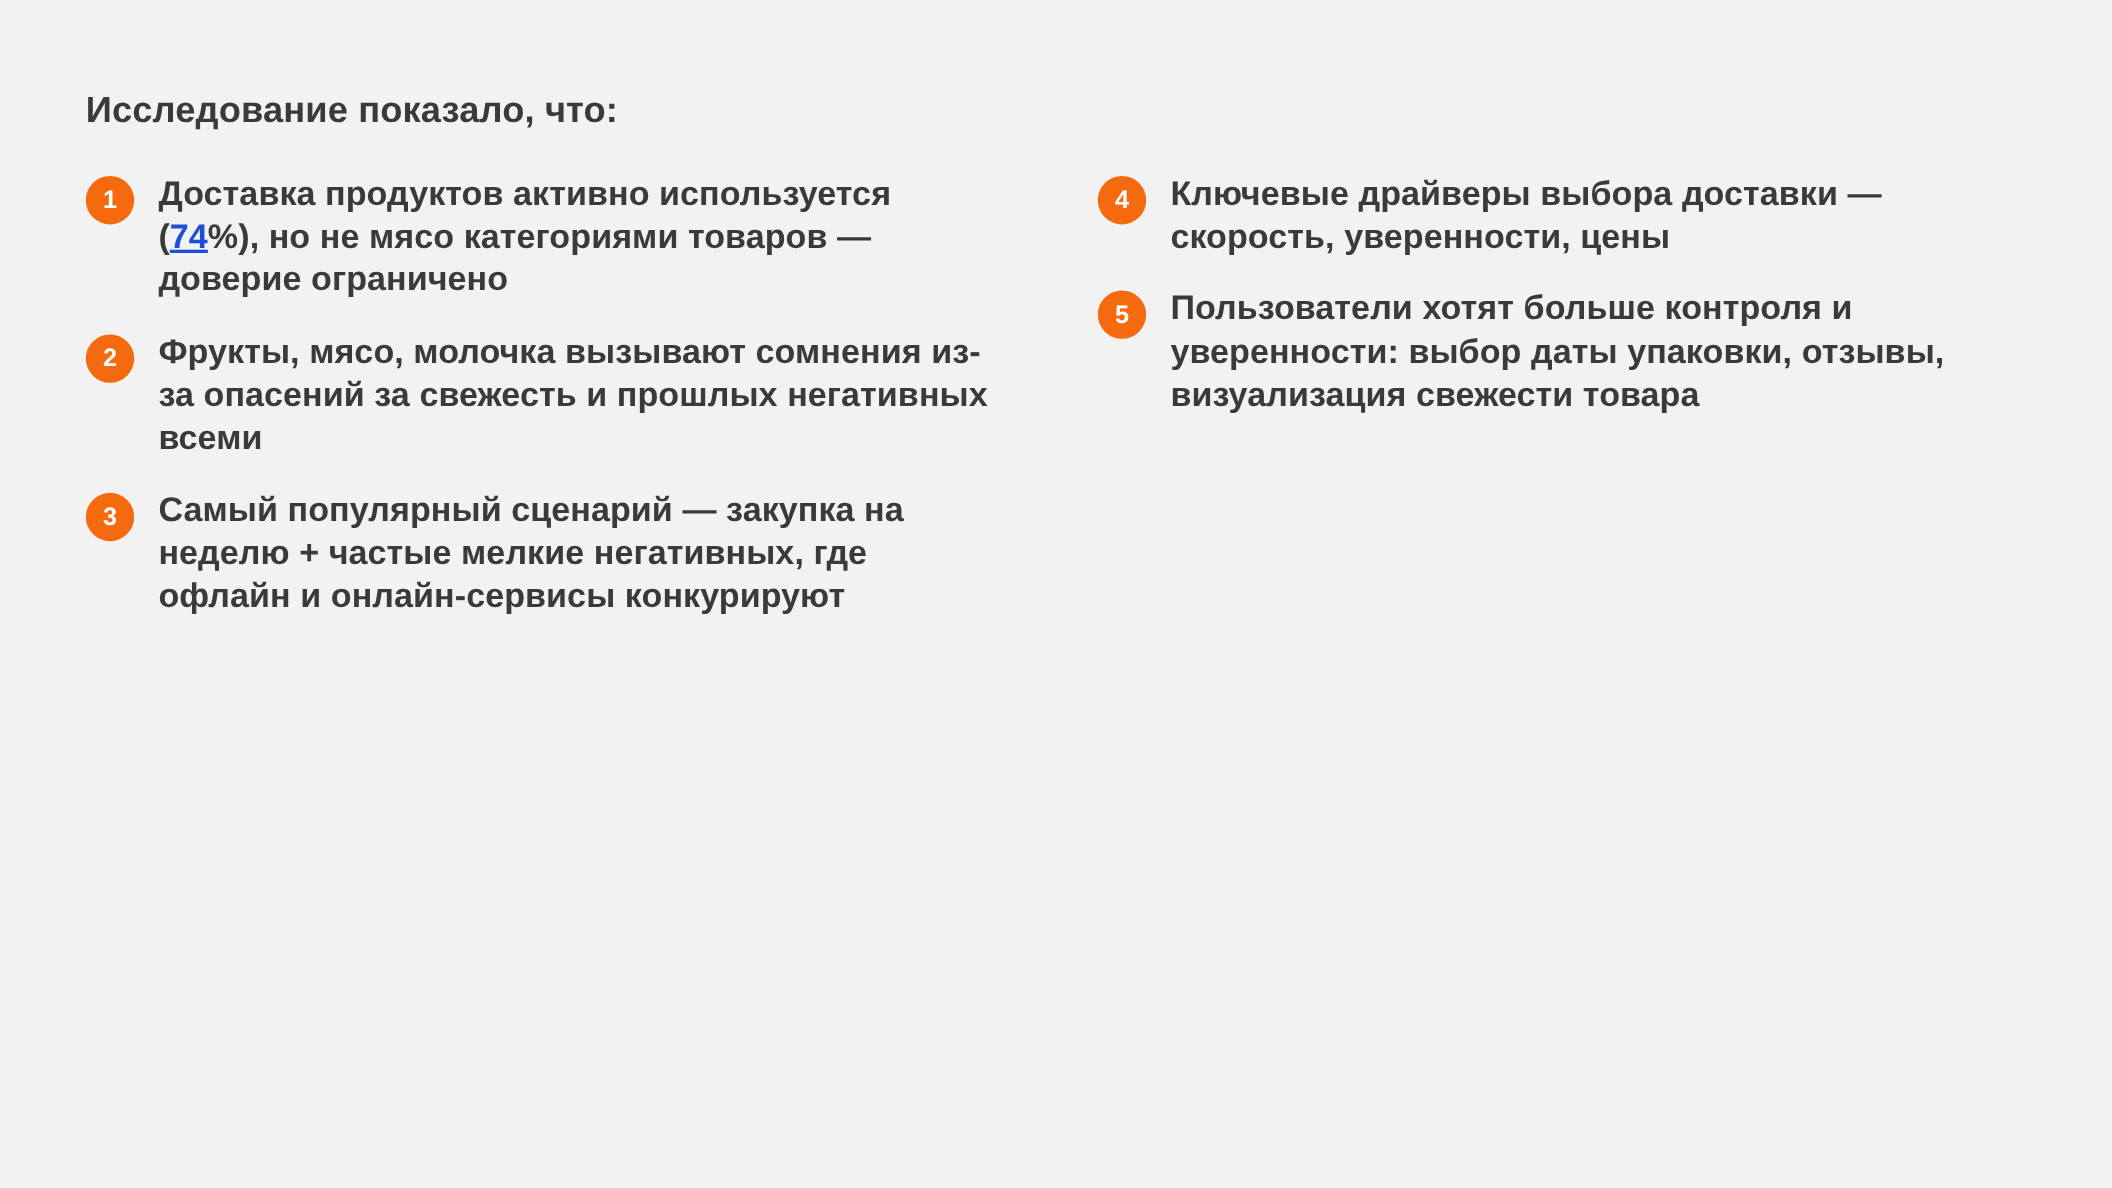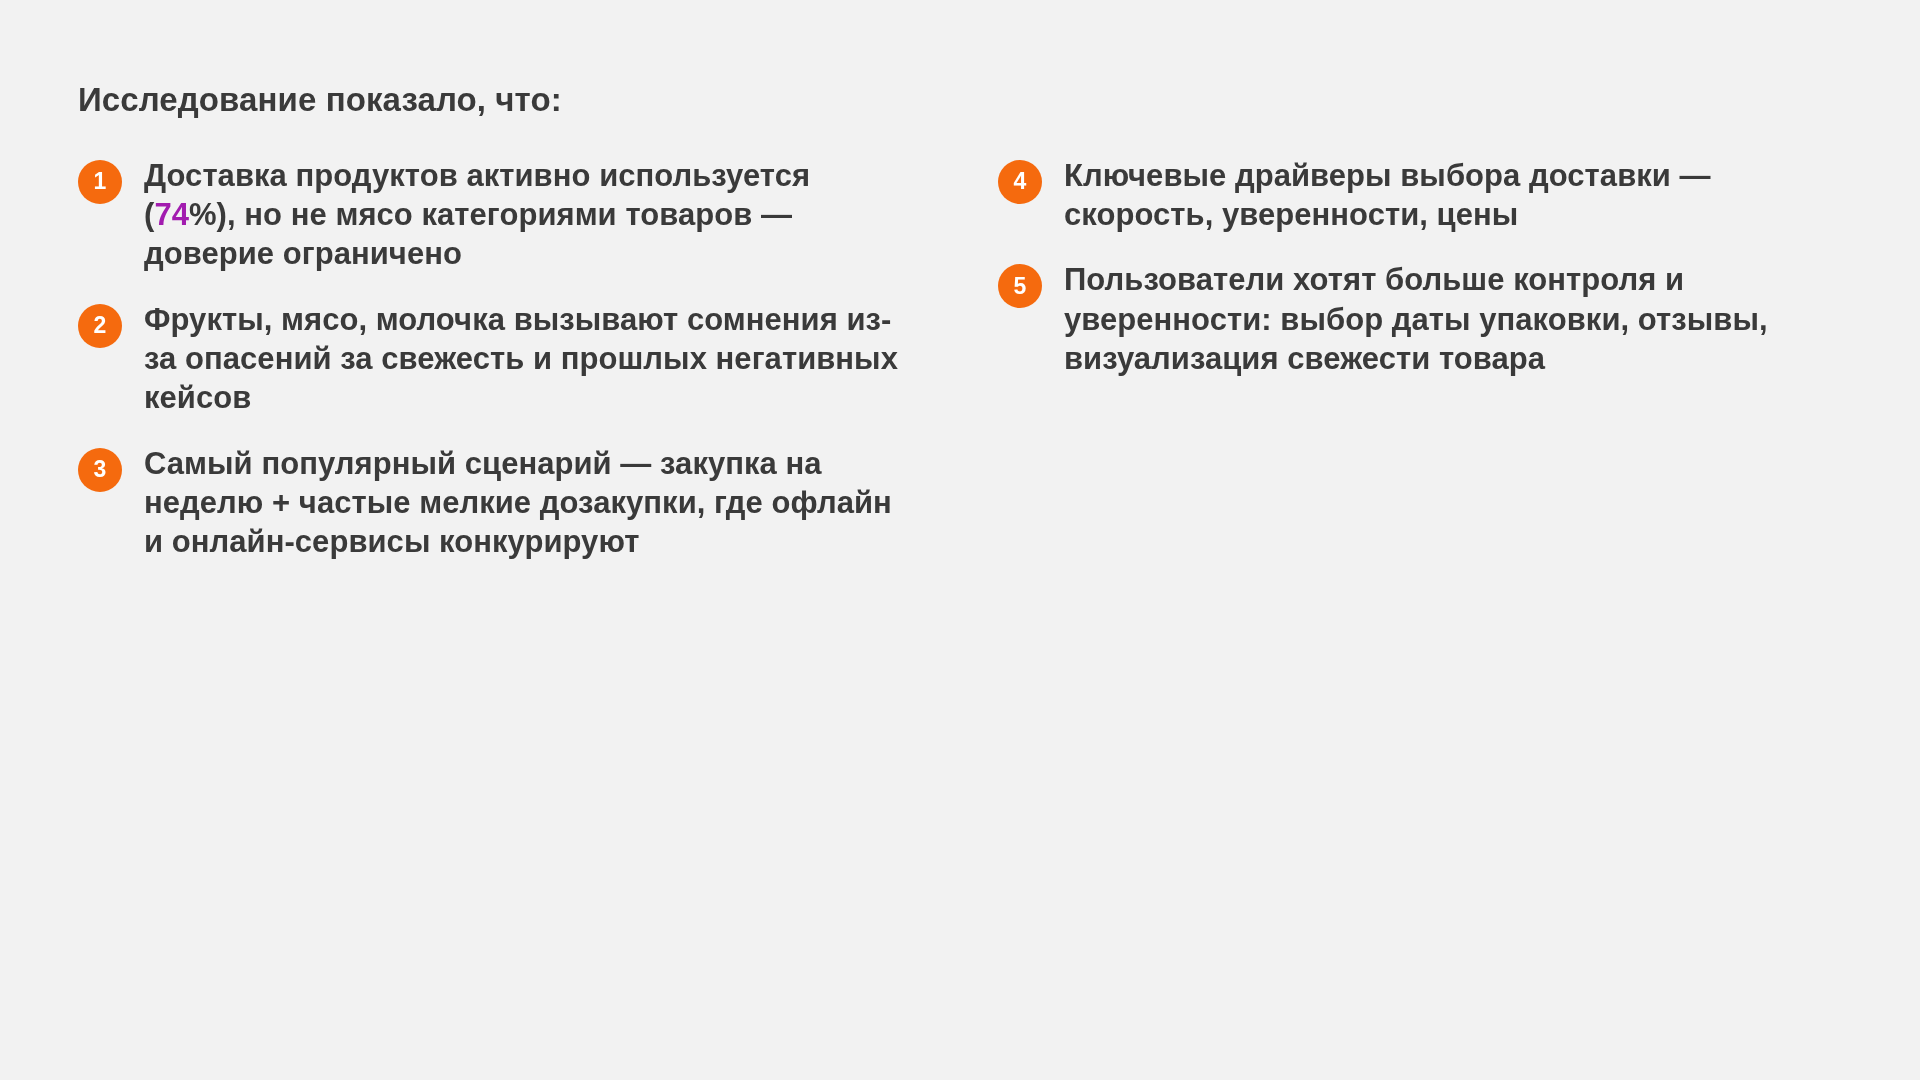--- a/index.html
+++ b/index.html
@@ -67,47 +67,48 @@
   }
   .point-text {
     font-size: 31px;
     font-weight: bold;
     color: #3a3a3a;
     line-height: 1.27;
     letter-spacing: 0.05px;
     max-width: 760px;
   }
   .accent {
-    color: #a21caf;
+    color: #1d4ed8;
+    text-decoration: underline;
   }
 </style>
 </head>
 <body>
 
 <div class="slide">
 
   <h1 class="slide-title">Исследование показало, что:</h1>
 
   <div class="columns">
 
     <div class="column">
 
       <div class="point">
         <div class="badge">1</div>
         <div class="point-text"><span>Доставка продуктов активно используется (</span><span class="accent">74</span><span>%), но не мясо категориями товаров — доверие ограничено</span></div>
       </div>
 
       <div class="point">
         <div class="badge">2</div>
-        <div class="point-text">Фрукты, мясо, молочка вызывают сомнения из-за опасений за свежесть и прошлых негативных кейсов</div>
+        <div class="point-text">Фрукты, мясо, молочка вызывают сомнения из-за опасений за свежесть и прошлых негативных всеми</div>
       </div>
 
       <div class="point">
         <div class="badge">3</div>
-        <div class="point-text">Самый популярный сценарий — закупка на неделю + частые мелкие дозакупки, где офлайн и онлайн-сервисы конкурируют</div>
+        <div class="point-text">Самый популярный сценарий — закупка на неделю + частые мелкие негативных, где офлайн и онлайн-сервисы конкурируют</div>
       </div>
 
     </div>
 
     <div class="column">
 
       <div class="point">
         <div class="badge">4</div>
         <div class="point-text">Ключевые драйверы выбора доставки — скорость, уверенности, цены</div>
       </div>

